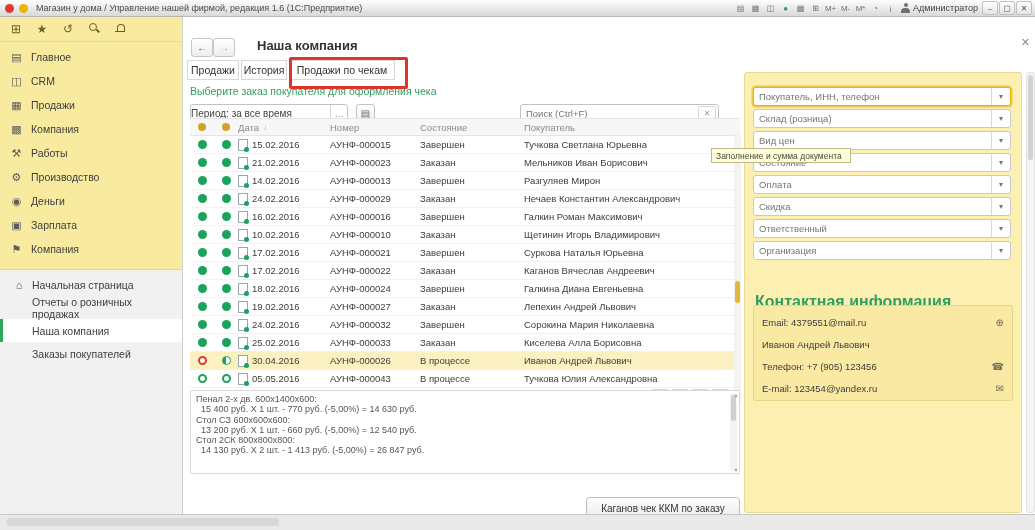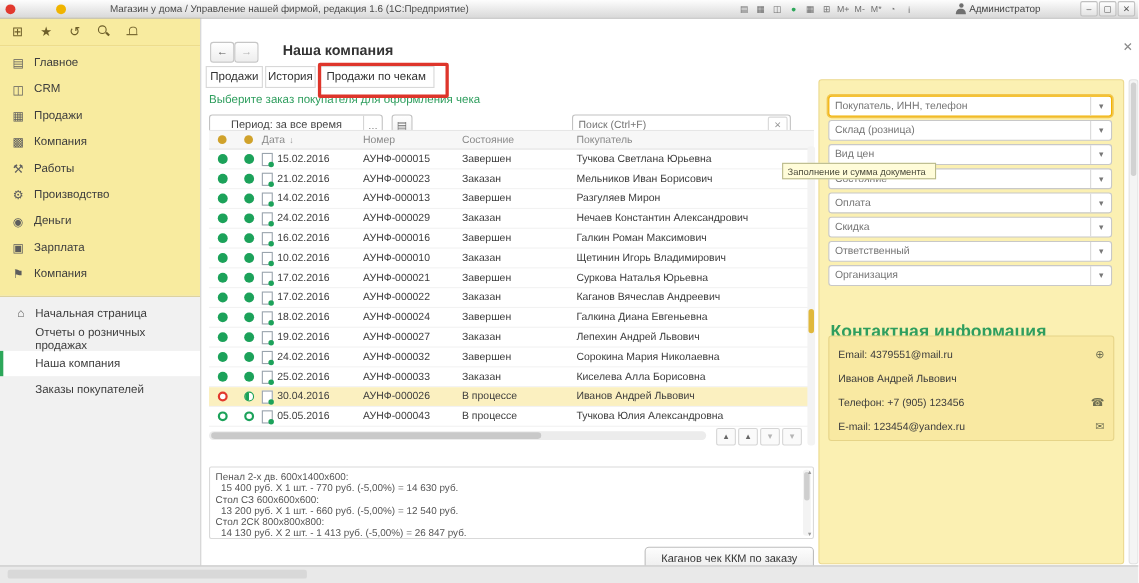--- a/index.html
+++ b/index.html
@@ -1,21 +1,21 @@
 <!DOCTYPE html>
 <html><head>
 <meta charset="utf-8">
 <style>
   html,body{margin:0;padding:0;}
   body{width:1035px;height:530px;position:relative;overflow:hidden;background:#fff;
        font-family:"Liberation Sans",sans-serif;-webkit-font-smoothing:antialiased;}
   
   .titlebar{position:absolute;left:0;top:0;right:0;height:16px;
     background:linear-gradient(#fdfdfd,#d9d9d9);border-bottom:1px solid #b8b8b8;
-    display:flex;align-items:center;font-size:9px;color:#4a4a4a;z-index:30;gap:32px;}
+    display:flex;align-items:center;font-size:9px;color:#4a4a4a;z-index:30;}
   .appdot{width:9px;height:9px;border-radius:50%;margin-left:5px;}
   .title-text{margin-left:8px;white-space:nowrap;overflow:hidden;}
   .tb-icons{margin-left:auto;display:flex;align-items:center;gap:2px;}
   .tb-ic{width:13px;height:12px;display:flex;align-items:center;justify-content:center;
     font-size:8px;color:#6f6f6f;border-radius:2px;cursor:pointer;}
   .tb-ic.accent{color:#2da75a;}
   .tb-user{display:flex;align-items:center;gap:3px;margin:0 4px;color:#444;}
   .user-ic{position:relative;width:9px;height:10px;display:inline-block;}
   .user-ic::before{content:"";position:absolute;left:2.5px;top:0;width:4px;height:4px;border-radius:50%;background:#6f6f6f;}
   .user-ic::after{content:"";position:absolute;left:0;top:4.5px;width:9px;height:5px;border-radius:4px 4px 0 0;background:#6f6f6f;}
@@ -50,21 +50,21 @@
   .page-title{position:absolute;left:74px;top:22px;font-size:13px;font-weight:bold;color:#333;}
   .form-close{position:absolute;right:5px;top:20px;font-size:11px;color:#8a8a8a;cursor:pointer;}
   .tab{position:absolute;top:44px;height:20px;border:1px solid #d8d8d8;background:#fff;
     display:flex;align-items:center;justify-content:center;font-size:10.5px;color:#333;cursor:pointer;box-sizing:border-box;}
   .annot{position:absolute;left:106px;top:41px;width:113px;height:26px;border:3px solid #de352b;border-radius:2px;
     pointer-events:none;z-index:9;}
   .hint{position:absolute;left:7px;top:69px;font-size:10.5px;color:#2f9e5e;}
   
   .period{position:absolute;left:7px;top:88px;width:158px;height:19px;border:1px solid #c2c2c2;border-radius:3px;
     background:#fff;display:flex;align-items:center;font-size:10px;color:#444;cursor:pointer;box-sizing:border-box;}
-  .period .ptxt{flex:1;text-align:center;}
+  .period .ptxt{flex:1;}
   .period .pick{width:16px;height:100%;border-left:1px solid #d5d5d5;display:flex;align-items:center;justify-content:center;color:#777;font-size:9px;}
   .sq-btn{position:absolute;left:173px;top:88px;width:19px;height:19px;border:1px solid #c2c2c2;border-radius:3px;
     background:linear-gradient(#fff,#f0f0f0);display:flex;align-items:center;justify-content:center;font-size:10px;color:#6b6b6b;cursor:pointer;box-sizing:border-box;}
   .search{position:absolute;left:337px;top:88px;width:199px;height:19px;border:1px solid #c2c2c2;border-radius:3px;
     background:#fff;display:flex;align-items:center;box-sizing:border-box;}
   .search input{flex:1;border:none;outline:none;font-size:9.5px;color:#444;padding:0 5px;background:transparent;
     font-family:"Liberation Sans",sans-serif;}
   .search .clr{width:16px;height:13px;margin-right:2px;border:1px solid #d8d8d8;border-radius:2px;
     display:flex;align-items:center;justify-content:center;font-size:8px;color:#999;cursor:pointer;}
   
@@ -89,21 +89,21 @@
   .doc{position:relative;width:8px;height:10px;border:1px solid #9aa4ad;background:#fff;flex:none;}
   .doc::after{content:"";position:absolute;right:-2px;bottom:-2px;width:5px;height:5px;border-radius:50%;background:#1ca25a;}
   .vscroll{position:absolute;left:551px;top:117px;width:7px;height:272px;background:#f3f3f3;border-radius:3px;}
   .vthumb{position:absolute;left:1px;width:5px;border-radius:3px;background:#e0b83c;}
   .hscroll{position:absolute;left:7px;top:376px;width:452px;height:8px;background:#ececec;border-radius:4px;cursor:pointer;}
   .hthumb{position:absolute;left:2px;top:1px;width:300px;height:6px;border-radius:3px;background:#c9c9c9;}
   .hbtns{position:absolute;left:468px;top:373px;display:flex;gap:2px;}
   .hbtn{width:16px;height:14px;border:1px solid #d5d5d5;border-radius:2px;background:#fafafa;
     display:flex;align-items:center;justify-content:center;font-size:7px;cursor:pointer;}
   
-  .order{position:absolute;left:7px;top:408px;width:550px;height:66px;border:1px solid #d9d9d9;border-radius:2px;
+  .order{position:absolute;left:7px;top:374px;width:550px;height:84px;border:1px solid #d9d9d9;border-radius:2px;
     background:#fff;box-sizing:border-box;padding:3px 14px 3px 5px;overflow:hidden;}
   .oline{font-size:9px;line-height:10.3px;color:#555;white-space:pre;font-family:"Liberation Sans",sans-serif;}
   .oscroll{position:absolute;right:2px;top:2px;bottom:2px;width:7px;background:#f3f3f3;border-radius:3px;}
   .othumb{position:absolute;left:1px;top:2px;width:5px;height:26px;background:#cfcfcf;border-radius:3px;}
   .oarr{position:absolute;right:1.5px;font-size:6px;color:#9a9a9a;}
   .create-btn{position:absolute;left:403px;top:481px;width:154px;height:22px;border:1px solid #bdbdbd;border-radius:4px;
     background:linear-gradient(#fdfdfd,#ececec);display:flex;align-items:center;justify-content:center;
     font-size:10px;color:#333;cursor:pointer;box-sizing:border-box;}
   
   .rpanel{position:absolute;left:561px;top:56px;width:278px;bottom:2px;background:#fbf0b2;

